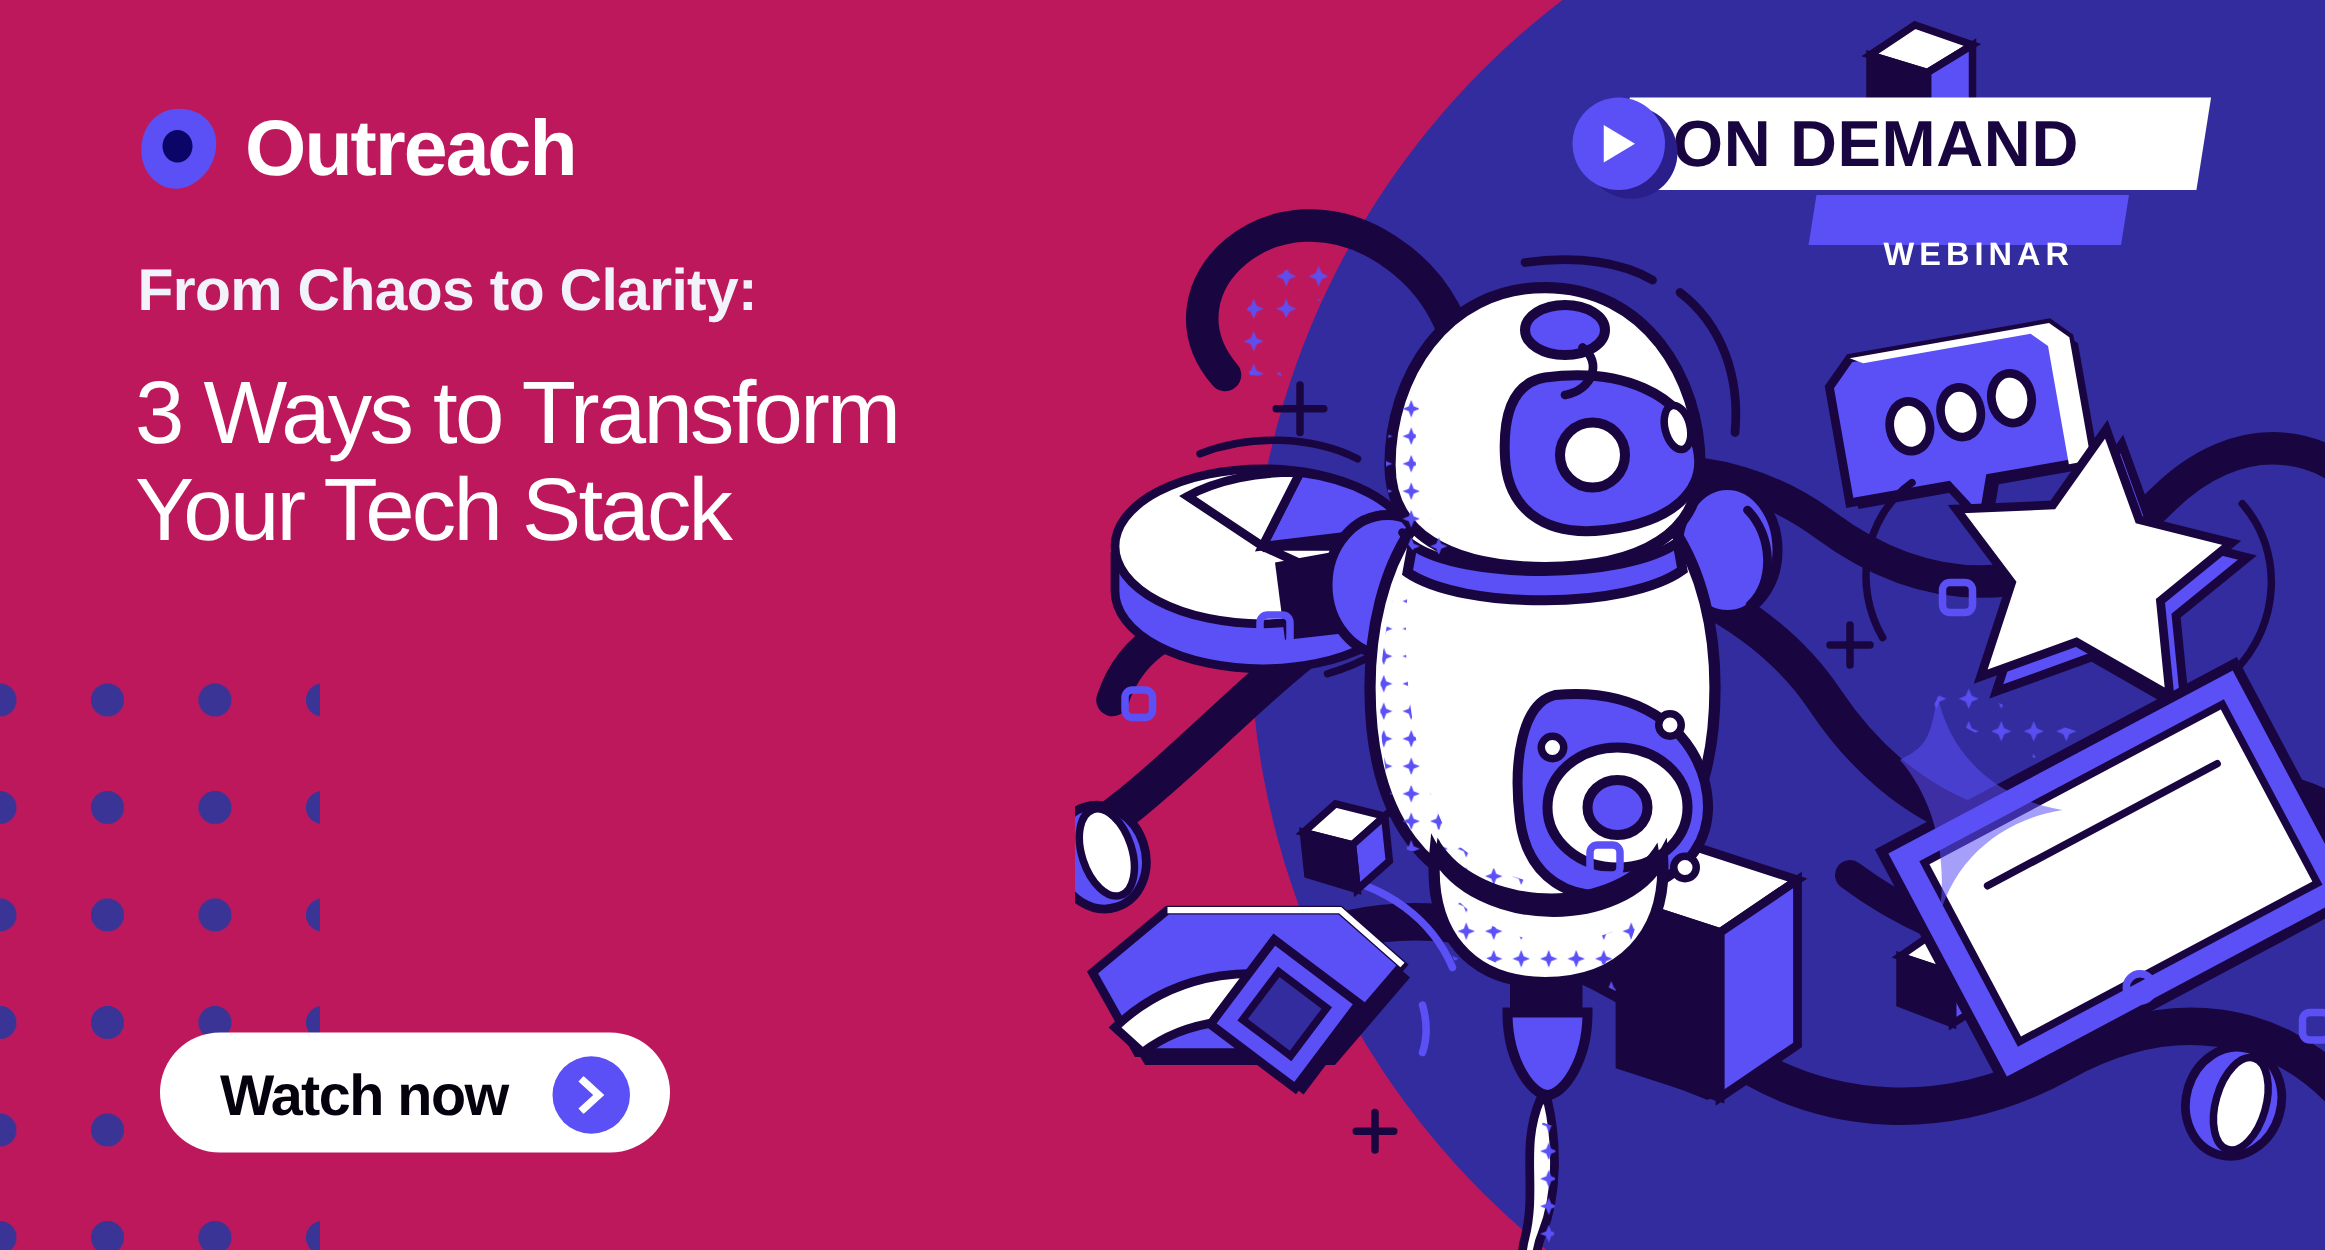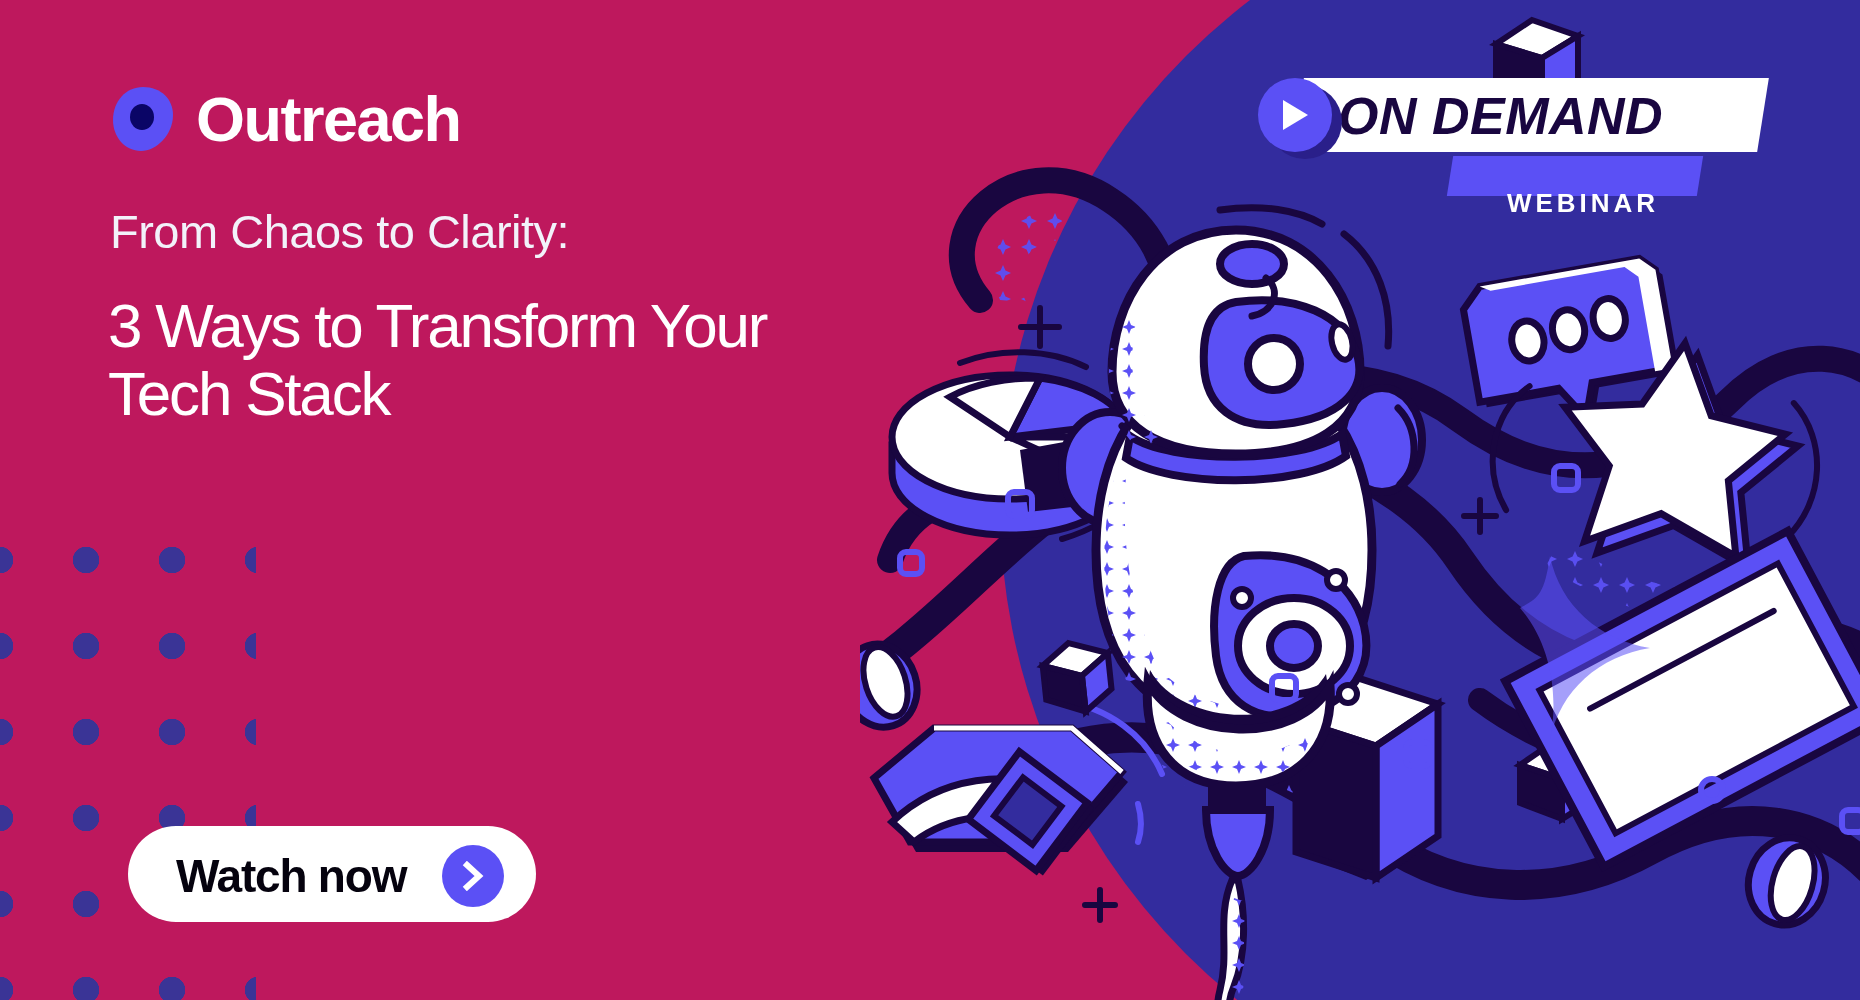--- a/index.html
+++ b/index.html
@@ -50,30 +50,30 @@
     letter-spacing:-1.5px;
     line-height:1;
   }
 
   
   .eyebrow {
     position:absolute;
     left:110px; top:206px;
     color:#F2F2FA;
     font-size:47px;
-    font-weight:400;
+    font-weight:700;
     letter-spacing:-0.5px;
     line-height:1.1;
   }
   .headline {
     position:absolute;
     left:108px; top:292px;
     width:760px;
     color:#FFFFFF;
-    font-size:62px;
+    font-size:71px;
     font-weight:400;
     line-height:1.1;
     letter-spacing:-2.2px;
   }
 
   
   .cta {
     position:absolute;
     left:128px; top:826px;
     height:96px;
@@ -114,21 +114,20 @@
     transform:skewX(-9deg);
   }
   .badge-text {
     position:absolute;
     left:80px; top:2px;
     width:420px; height:72px;
     display:flex; align-items:center;
     color:#190640;
     font-size:52px;
     font-weight:700;
-    font-style:italic;
     letter-spacing:0.5px;
   }
   .badge-play-shadow {
     position:absolute;
     left:10px; top:7px;
     width:74px; height:74px;
     border-radius:50%;
     background:#2A1F8A;
   }
   .badge-play {

